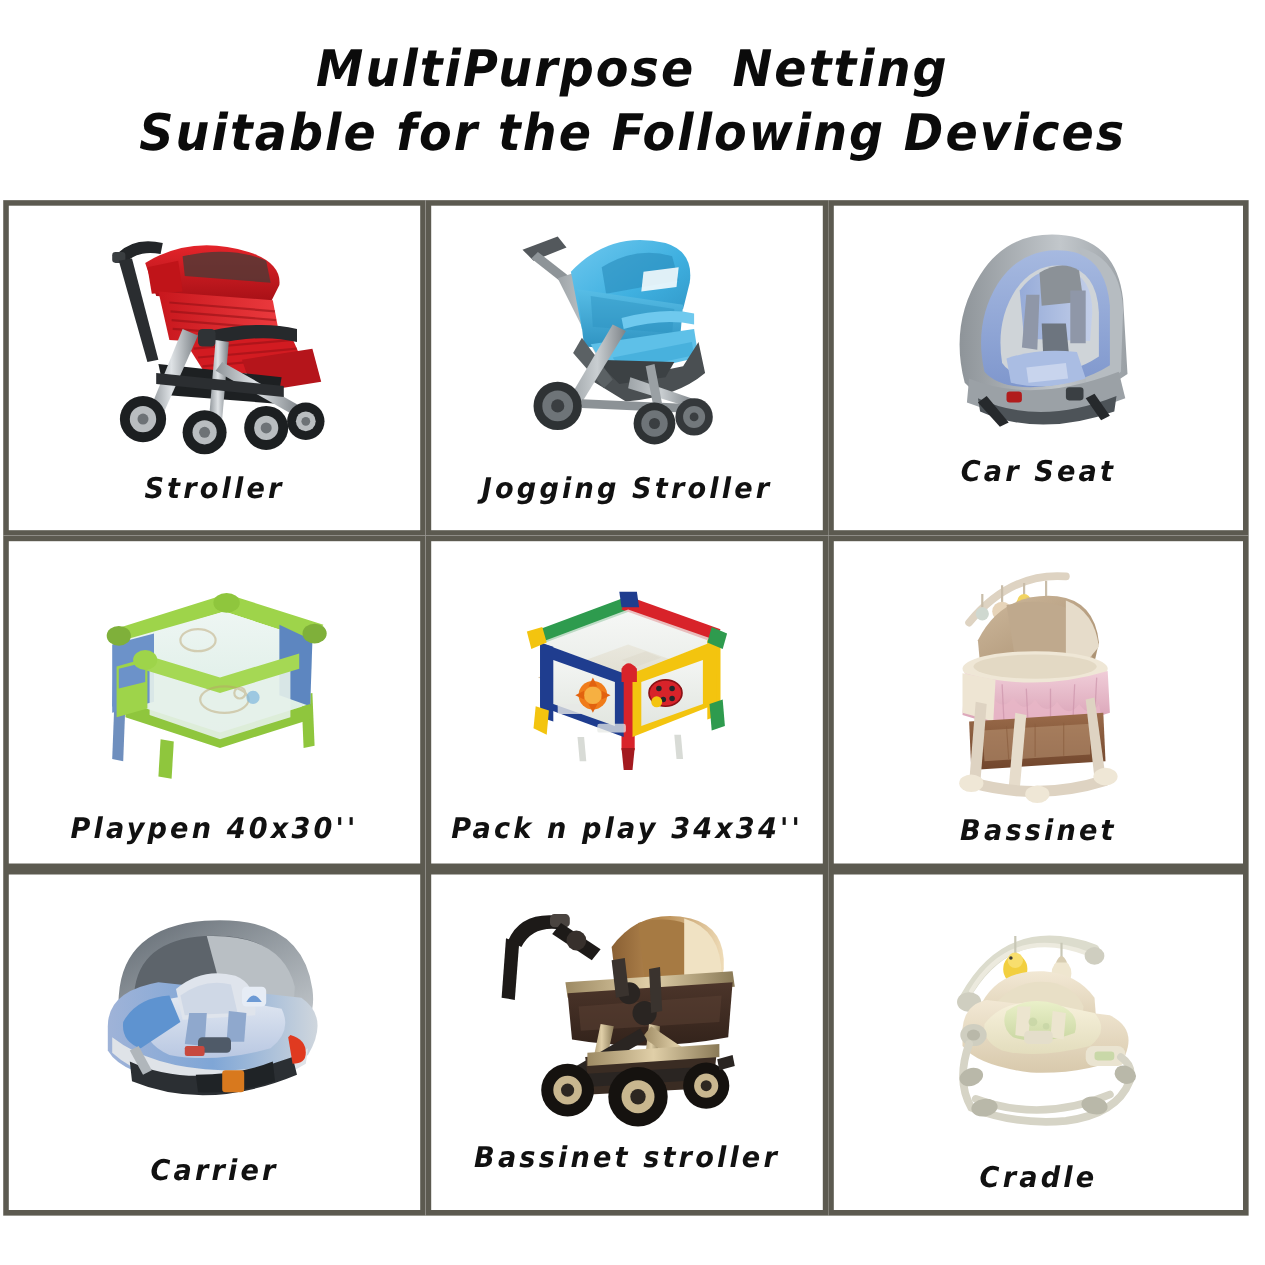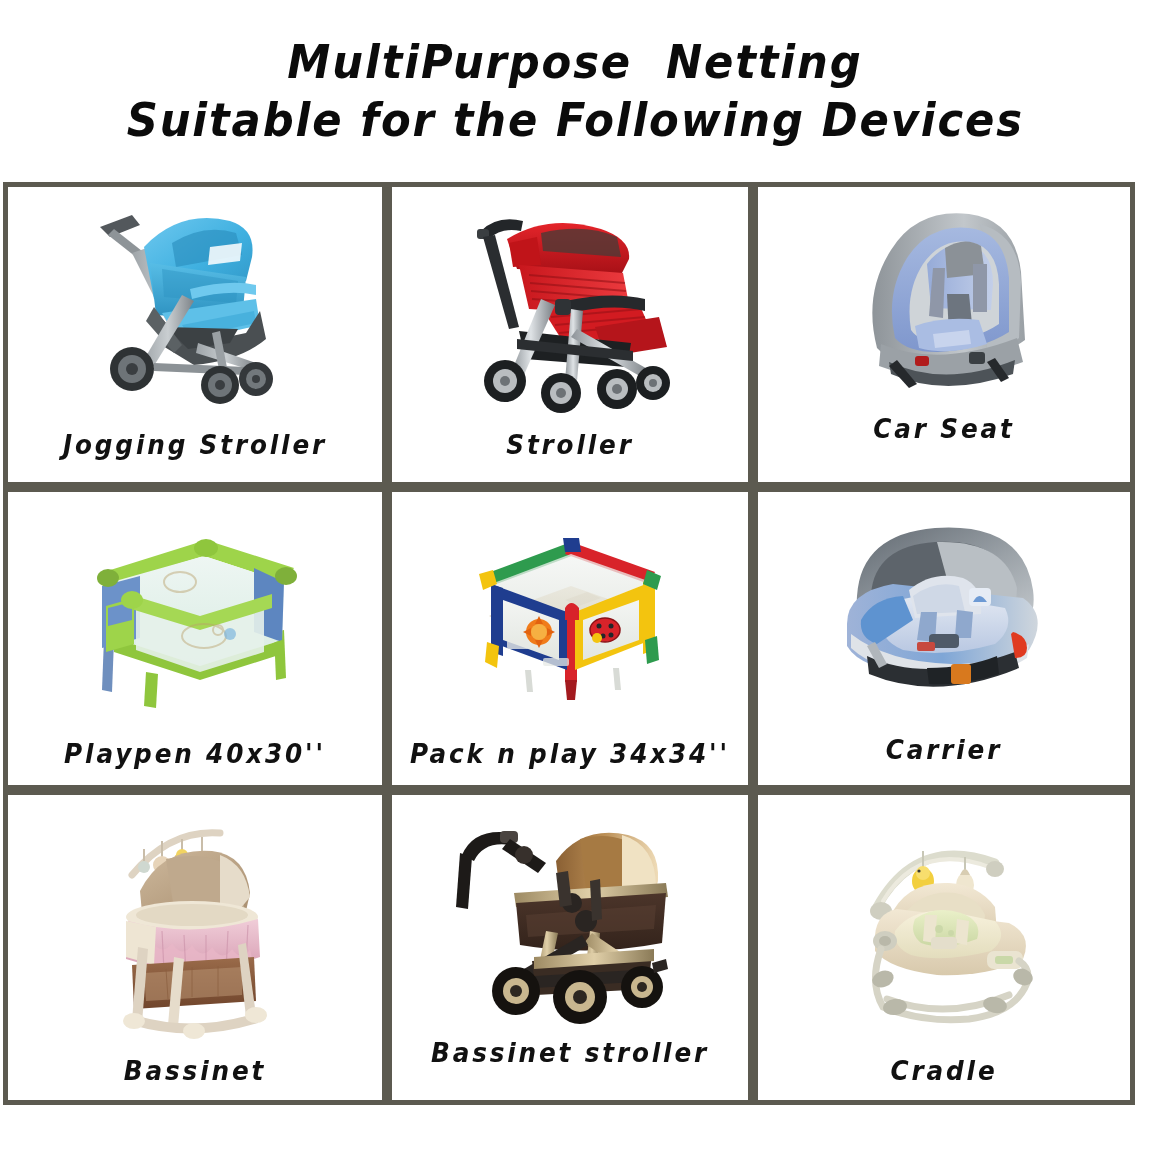--- a/index.html
+++ b/index.html
@@ -87,83 +87,20 @@
 
 <div class="page">
 
   <div class="header">
     <div class="title-line title-line-1">MultiPurpose  Netting</div>
     <div class="title-line title-line-2">Suitable for the Following Devices</div>
   </div>
 
   <div class="grid">
 
-    <div class="cell r1 c1">
-      <div class="cell-art">
-        <svg width="250" height="215" viewBox="0 0 250 215" aria-hidden="true">
-          <defs>
-            <linearGradient id="jsCanopy" x1="0" y1="0" x2="1" y2="1">
-              <stop offset="0%" stop-color="#6ec8ef"></stop>
-              <stop offset="55%" stop-color="#3fb0e0"></stop>
-              <stop offset="100%" stop-color="#2f94c4"></stop>
-            </linearGradient>
-            <linearGradient id="jsSeat" x1="0" y1="0" x2="0" y2="1">
-              <stop offset="0%" stop-color="#57bde6"></stop>
-              <stop offset="100%" stop-color="#2b8fbe"></stop>
-            </linearGradient>
-            <linearGradient id="jsFrame" x1="0" y1="0" x2="1" y2="0">
-              <stop offset="0%" stop-color="#9ea4a8"></stop>
-              <stop offset="50%" stop-color="#c9ced1"></stop>
-              <stop offset="100%" stop-color="#7d8388"></stop>
-            </linearGradient>
-          </defs>
-
-          <path d="M30 24 L62 12 L70 22 L40 34 Z" fill="#53585c"></path>
-          <path d="M38 32 L66 54 L72 48 L44 26 Z" fill="#8e9498"></path>
-
-          <path d="M62 50 L80 44 L132 142 L112 150 Z" fill="url(#jsFrame)"></path>
-
-          <path d="M74 44 Q110 6 160 18 Q186 26 182 54 L176 78 L84 96 Z" fill="url(#jsCanopy)"></path>
-          <path d="M102 40 Q134 20 166 30 L172 52 L106 64 Z" fill="#2b8fbe" opacity=".65"></path>
-          <path d="M140 44 L172 40 L170 58 L138 62 Z" fill="#ffffff" opacity=".85"></path>
-
-          <path d="M80 60 L176 74 L172 118 L86 112 Z" fill="url(#jsSeat)"></path>
-          <path d="M92 66 L168 78 L166 100 L94 94 Z" fill="#2c93c2" opacity=".45"></path>
-
-          <path d="M92 110 L186 96 L190 122 L110 140 Z" fill="#5ec0e8"></path>
-          <path d="M112 122 L184 108 L186 120 L120 134 Z" fill="#3aa6d6" opacity=".6"></path>
-
-          <path d="M120 86 Q160 76 186 82 L186 92 Q158 86 122 96 Z" fill="#6fc9ee"></path>
-
-          <path d="M92 116 L118 142 L176 130 L190 108 L196 136 Q170 158 124 162 L88 140 Z" fill="#4a4f52"></path>
-          <path d="M96 124 L118 146 L160 140 L168 126 Z" fill="#3c4144"></path>
-
-          <path d="M84 104 L112 142 L104 150 L76 118 Z" fill="#5b6164"></path>
-
-          <path d="M112 92 L72 160 L82 166 L124 98 Z" fill="url(#jsFrame)"></path>
-          <path d="M128 140 L186 160 L184 168 L126 150 Z" fill="url(#jsFrame)"></path>
-          <path d="M150 128 L158 170 L150 172 L142 130 Z" fill="#9aa0a4"></path>
-
-          <path d="M84 160 L176 164 L176 172 L84 168 Z" fill="#8c9296"></path>
-
-          <circle cx="62" cy="166" r="22" fill="#2e3234"></circle>
-          <circle cx="62" cy="166" r="14" fill="#6e7478"></circle>
-          <circle cx="62" cy="166" r="6" fill="#3a3e41"></circle>
-
-          <circle cx="150" cy="182" r="19" fill="#2e3234"></circle>
-          <circle cx="150" cy="182" r="12" fill="#6e7478"></circle>
-          <circle cx="150" cy="182" r="5" fill="#3a3e41"></circle>
-          <circle cx="186" cy="176" r="17" fill="#34383b"></circle>
-          <circle cx="186" cy="176" r="10" fill="#72787c"></circle>
-          <circle cx="186" cy="176" r="4" fill="#3a3e41"></circle>
-        </svg>
-      </div>
-      <div class="cell-label">Jogging Stroller</div>
-    </div>
-
     <div class="cell r1 c2">
       <div class="cell-art">
         <svg width="250" height="215" viewBox="0 0 250 215" aria-hidden="true">
           <defs>
             <linearGradient id="stRed" x1="0" y1="0" x2="0" y2="1">
               <stop offset="0%" stop-color="#e4242a"></stop>
               <stop offset="100%" stop-color="#a61016"></stop>
             </linearGradient>
             <linearGradient id="stRed2" x1="0" y1="0" x2="1" y2="0">
               <stop offset="0%" stop-color="#c8171d"></stop>
@@ -222,20 +159,83 @@
           <circle cx="172" cy="186" r="11" fill="#b9bdc0"></circle>
           <circle cx="172" cy="186" r="5" fill="#6d7276"></circle>
           <circle cx="208" cy="180" r="17" fill="#1c1f21"></circle>
           <circle cx="208" cy="180" r="9" fill="#b9bdc0"></circle>
           <circle cx="208" cy="180" r="4" fill="#6d7276"></circle>
         </svg>
       </div>
       <div class="cell-label">Stroller</div>
     </div>
 
+    <div class="cell r1 c1">
+      <div class="cell-art">
+        <svg width="250" height="215" viewBox="0 0 250 215" aria-hidden="true">
+          <defs>
+            <linearGradient id="jsCanopy" x1="0" y1="0" x2="1" y2="1">
+              <stop offset="0%" stop-color="#6ec8ef"></stop>
+              <stop offset="55%" stop-color="#3fb0e0"></stop>
+              <stop offset="100%" stop-color="#2f94c4"></stop>
+            </linearGradient>
+            <linearGradient id="jsSeat" x1="0" y1="0" x2="0" y2="1">
+              <stop offset="0%" stop-color="#57bde6"></stop>
+              <stop offset="100%" stop-color="#2b8fbe"></stop>
+            </linearGradient>
+            <linearGradient id="jsFrame" x1="0" y1="0" x2="1" y2="0">
+              <stop offset="0%" stop-color="#9ea4a8"></stop>
+              <stop offset="50%" stop-color="#c9ced1"></stop>
+              <stop offset="100%" stop-color="#7d8388"></stop>
+            </linearGradient>
+          </defs>
+
+          <path d="M30 24 L62 12 L70 22 L40 34 Z" fill="#53585c"></path>
+          <path d="M38 32 L66 54 L72 48 L44 26 Z" fill="#8e9498"></path>
+
+          <path d="M62 50 L80 44 L132 142 L112 150 Z" fill="url(#jsFrame)"></path>
+
+          <path d="M74 44 Q110 6 160 18 Q186 26 182 54 L176 78 L84 96 Z" fill="url(#jsCanopy)"></path>
+          <path d="M102 40 Q134 20 166 30 L172 52 L106 64 Z" fill="#2b8fbe" opacity=".65"></path>
+          <path d="M140 44 L172 40 L170 58 L138 62 Z" fill="#ffffff" opacity=".85"></path>
+
+          <path d="M80 60 L176 74 L172 118 L86 112 Z" fill="url(#jsSeat)"></path>
+          <path d="M92 66 L168 78 L166 100 L94 94 Z" fill="#2c93c2" opacity=".45"></path>
+
+          <path d="M92 110 L186 96 L190 122 L110 140 Z" fill="#5ec0e8"></path>
+          <path d="M112 122 L184 108 L186 120 L120 134 Z" fill="#3aa6d6" opacity=".6"></path>
+
+          <path d="M120 86 Q160 76 186 82 L186 92 Q158 86 122 96 Z" fill="#6fc9ee"></path>
+
+          <path d="M92 116 L118 142 L176 130 L190 108 L196 136 Q170 158 124 162 L88 140 Z" fill="#4a4f52"></path>
+          <path d="M96 124 L118 146 L160 140 L168 126 Z" fill="#3c4144"></path>
+
+          <path d="M84 104 L112 142 L104 150 L76 118 Z" fill="#5b6164"></path>
+
+          <path d="M112 92 L72 160 L82 166 L124 98 Z" fill="url(#jsFrame)"></path>
+          <path d="M128 140 L186 160 L184 168 L126 150 Z" fill="url(#jsFrame)"></path>
+          <path d="M150 128 L158 170 L150 172 L142 130 Z" fill="#9aa0a4"></path>
+
+          <path d="M84 160 L176 164 L176 172 L84 168 Z" fill="#8c9296"></path>
+
+          <circle cx="62" cy="166" r="22" fill="#2e3234"></circle>
+          <circle cx="62" cy="166" r="14" fill="#6e7478"></circle>
+          <circle cx="62" cy="166" r="6" fill="#3a3e41"></circle>
+
+          <circle cx="150" cy="182" r="19" fill="#2e3234"></circle>
+          <circle cx="150" cy="182" r="12" fill="#6e7478"></circle>
+          <circle cx="150" cy="182" r="5" fill="#3a3e41"></circle>
+          <circle cx="186" cy="176" r="17" fill="#34383b"></circle>
+          <circle cx="186" cy="176" r="10" fill="#72787c"></circle>
+          <circle cx="186" cy="176" r="4" fill="#3a3e41"></circle>
+        </svg>
+      </div>
+      <div class="cell-label">Jogging Stroller</div>
+    </div>
+
     <div class="cell r1 c3">
       <div class="cell-art">
         <svg width="250" height="210" viewBox="0 0 250 210" aria-hidden="true">
           <defs>
             <linearGradient id="csGrey" x1="0" y1="0" x2="1" y2="0">
               <stop offset="0%" stop-color="#8e9499"></stop>
               <stop offset="60%" stop-color="#c2c7cb"></stop>
               <stop offset="100%" stop-color="#9aa0a5"></stop>
             </linearGradient>
             <linearGradient id="csBlue" x1="0" y1="0" x2="0" y2="1">
@@ -398,76 +398,20 @@
             <circle cx="158" cy="116" r="2.5"></circle>
               <circle cx="166" cy="115" r="2.5"></circle>
           </g>
           <circle cx="152" cy="118" r="5" fill="#f3c40f"></circle>
 
           <rect x="62" y="120" width="22" height="9" rx="2" fill="#e7e9e6" opacity=".8"></rect>
           <rect x="98" y="138" width="26" height="8" rx="2" fill="#e7e9e6" opacity=".75"></rect>
         </svg>
       </div>
       <div class="cell-label">Pack n play 34x34''</div>
-    </div>
-
-    <div class="cell r2 c3">
-      <div class="cell-art">
-        <svg width="255" height="200" viewBox="0 0 255 200" aria-hidden="true">
-          <defs>
-            <linearGradient id="caHood" x1="0" y1="0" x2="1" y2="1">
-              <stop offset="0%" stop-color="#616971"></stop>
-              <stop offset="55%" stop-color="#9aa1a7"></stop>
-              <stop offset="100%" stop-color="#c6cbcf"></stop>
-            </linearGradient>
-            <linearGradient id="caShell" x1="0" y1="0" x2="1" y2="0">
-              <stop offset="0%" stop-color="#9fb3d8"></stop>
-              <stop offset="50%" stop-color="#7fa6d6"></stop>
-              <stop offset="100%" stop-color="#cfd6dd"></stop>
-            </linearGradient>
-            <linearGradient id="caPad" x1="0" y1="0" x2="0" y2="1">
-              <stop offset="0%" stop-color="#e2e8f2"></stop>
-              <stop offset="100%" stop-color="#b9c8e2"></stop>
-            </linearGradient>
-          </defs>
-
-          <path d="M40 80 Q44 18 118 12 Q206 6 216 74 Q220 104 200 114 L56 108 Q38 102 40 80 Z" fill="url(#caHood)"></path>
-          <path d="M54 78 Q58 30 118 26 Q178 22 194 62 L186 104 L60 100 Z" fill="#5d646b"></path>
-          <path d="M120 26 Q188 24 200 72 L198 104 L140 100 Z" fill="#b9bfc4"></path>
-
-          <path d="M30 108 Q30 76 76 68 L206 82 Q232 100 212 134 Q170 160 102 158 Q44 154 30 130 Z" fill="url(#caShell)"></path>
-
-          <path d="M62 100 Q78 78 120 80 L188 92 Q198 112 178 128 Q128 142 86 134 Q62 124 62 100 Z" fill="url(#caPad)"></path>
-
-          <path d="M92 74 Q116 54 146 62 Q166 70 164 98 L98 102 Z" fill="#dfe4ec"></path>
-          <path d="M96 80 Q118 64 142 70 L148 96 L100 98 Z" fill="#cfd8e6"></path>
-
-          <path d="M44 104 Q56 82 86 80 L96 104 L60 128 Q42 122 44 104 Z" fill="#5e93d0"></path>
-
-          <path d="M104 96 L120 96 L118 126 L100 124 Z" fill="#8fa8cd"></path>
-          <path d="M140 94 L156 96 L154 122 L138 122 Z" fill="#8fa8cd"></path>
-          <rect x="112" y="118" width="30" height="14" rx="4" fill="#4f5a68"></rect>
-          <rect x="100" y="126" width="18" height="9" rx="2" fill="#c7493f"></rect>
-
-          <rect x="152" y="72" width="22" height="18" rx="4" fill="#e6ecf5"></rect>
-          <path d="M156 86 q6 -12 14 0 z" fill="#6d9ad4"></path>
-
-          <path d="M34 118 Q70 146 134 148 Q184 148 212 128 L210 142 Q176 164 124 162 Q62 158 34 132 Z" fill="#dfe3e8"></path>
-
-          <path d="M50 140 Q110 168 198 136 L202 152 Q120 186 52 158 Z" fill="#2b2f33"></path>
-          <path d="M110 152 Q150 152 180 140 L182 158 Q146 170 112 168 Z" fill="#1f2326"></path>
-
-          <rect x="134" y="148" width="20" height="20" rx="3" fill="#d8791e"></rect>
-
-          <path d="M196 116 q14 4 14 16 q0 10 -12 10 l-4 -24 z" fill="#e03a20"></path>
-
-          <path d="M58 126 L70 148 L62 152 L50 130 Z" fill="#b0b6bb"></path>
-        </svg>
-      </div>
-      <div class="cell-label">Carrier</div>
     </div>
 
     <div class="cell r3 c1">
       <div class="cell-art">
         <svg width="250" height="225" viewBox="0 0 250 225" aria-hidden="true">
           <defs>
             <linearGradient id="bsHood" x1="0" y1="0" x2="1" y2="1">
               <stop offset="0%" stop-color="#cdb89c"></stop>
               <stop offset="100%" stop-color="#a98f70"></stop>
             </linearGradient>
@@ -530,20 +474,76 @@
           <path d="M104 142 L98 210 L108 212 L114 144 Z" fill="#e6dccb"></path>
           <path d="M64 200 Q124 218 186 198 L188 208 Q124 228 62 210 Z" fill="#ded3c2"></path>
           <ellipse cx="64" cy="206" rx="11" ry="8" fill="#efe7d6"></ellipse>
           <ellipse cx="186" cy="200" rx="11" ry="8" fill="#efe7d6"></ellipse>
           <ellipse cx="124" cy="216" rx="11" ry="8" fill="#efe7d6"></ellipse>
         </svg>
       </div>
       <div class="cell-label">Bassinet</div>
     </div>
 
+    <div class="cell r2 c3">
+      <div class="cell-art">
+        <svg width="255" height="200" viewBox="0 0 255 200" aria-hidden="true">
+          <defs>
+            <linearGradient id="caHood" x1="0" y1="0" x2="1" y2="1">
+              <stop offset="0%" stop-color="#616971"></stop>
+              <stop offset="55%" stop-color="#9aa1a7"></stop>
+              <stop offset="100%" stop-color="#c6cbcf"></stop>
+            </linearGradient>
+            <linearGradient id="caShell" x1="0" y1="0" x2="1" y2="0">
+              <stop offset="0%" stop-color="#9fb3d8"></stop>
+              <stop offset="50%" stop-color="#7fa6d6"></stop>
+              <stop offset="100%" stop-color="#cfd6dd"></stop>
+            </linearGradient>
+            <linearGradient id="caPad" x1="0" y1="0" x2="0" y2="1">
+              <stop offset="0%" stop-color="#e2e8f2"></stop>
+              <stop offset="100%" stop-color="#b9c8e2"></stop>
+            </linearGradient>
+          </defs>
+
+          <path d="M40 80 Q44 18 118 12 Q206 6 216 74 Q220 104 200 114 L56 108 Q38 102 40 80 Z" fill="url(#caHood)"></path>
+          <path d="M54 78 Q58 30 118 26 Q178 22 194 62 L186 104 L60 100 Z" fill="#5d646b"></path>
+          <path d="M120 26 Q188 24 200 72 L198 104 L140 100 Z" fill="#b9bfc4"></path>
+
+          <path d="M30 108 Q30 76 76 68 L206 82 Q232 100 212 134 Q170 160 102 158 Q44 154 30 130 Z" fill="url(#caShell)"></path>
+
+          <path d="M62 100 Q78 78 120 80 L188 92 Q198 112 178 128 Q128 142 86 134 Q62 124 62 100 Z" fill="url(#caPad)"></path>
+
+          <path d="M92 74 Q116 54 146 62 Q166 70 164 98 L98 102 Z" fill="#dfe4ec"></path>
+          <path d="M96 80 Q118 64 142 70 L148 96 L100 98 Z" fill="#cfd8e6"></path>
+
+          <path d="M44 104 Q56 82 86 80 L96 104 L60 128 Q42 122 44 104 Z" fill="#5e93d0"></path>
+
+          <path d="M104 96 L120 96 L118 126 L100 124 Z" fill="#8fa8cd"></path>
+          <path d="M140 94 L156 96 L154 122 L138 122 Z" fill="#8fa8cd"></path>
+          <rect x="112" y="118" width="30" height="14" rx="4" fill="#4f5a68"></rect>
+          <rect x="100" y="126" width="18" height="9" rx="2" fill="#c7493f"></rect>
+
+          <rect x="152" y="72" width="22" height="18" rx="4" fill="#e6ecf5"></rect>
+          <path d="M156 86 q6 -12 14 0 z" fill="#6d9ad4"></path>
+
+          <path d="M34 118 Q70 146 134 148 Q184 148 212 128 L210 142 Q176 164 124 162 Q62 158 34 132 Z" fill="#dfe3e8"></path>
+
+          <path d="M50 140 Q110 168 198 136 L202 152 Q120 186 52 158 Z" fill="#2b2f33"></path>
+          <path d="M110 152 Q150 152 180 140 L182 158 Q146 170 112 168 Z" fill="#1f2326"></path>
+
+          <rect x="134" y="148" width="20" height="20" rx="3" fill="#d8791e"></rect>
+
+          <path d="M196 116 q14 4 14 16 q0 10 -12 10 l-4 -24 z" fill="#e03a20"></path>
+
+          <path d="M58 126 L70 148 L62 152 L50 130 Z" fill="#b0b6bb"></path>
+        </svg>
+      </div>
+      <div class="cell-label">Carrier</div>
+    </div>
+
     <div class="cell r3 c3">
       <div class="cell-art">
         <svg width="260" height="215" viewBox="0 0 260 215" aria-hidden="true">
           <defs>
             <linearGradient id="bstHood" x1="0" y1="0" x2="1" y2="0">
               <stop offset="0%" stop-color="#8a6034"></stop>
               <stop offset="45%" stop-color="#b98c52"></stop>
               <stop offset="100%" stop-color="#efdcb8"></stop>
             </linearGradient>
             <linearGradient id="bstBody" x1="0" y1="0" x2="0" y2="1">

